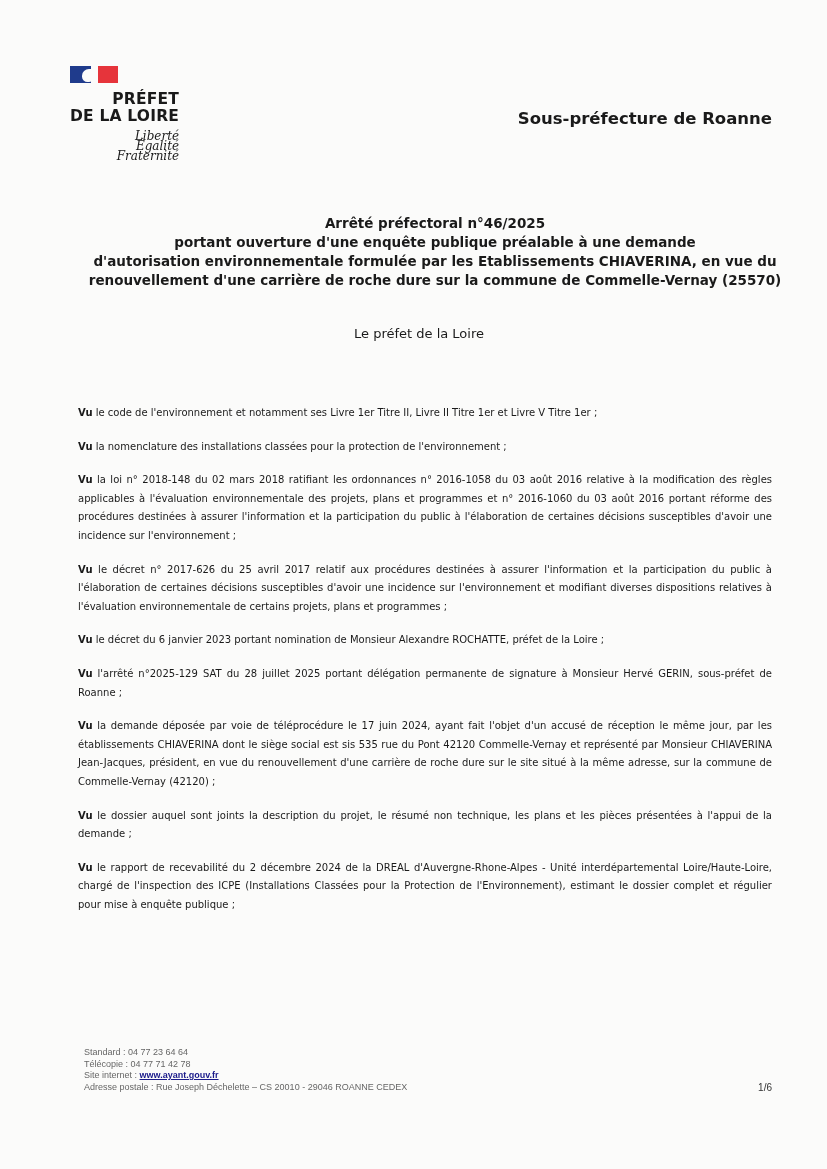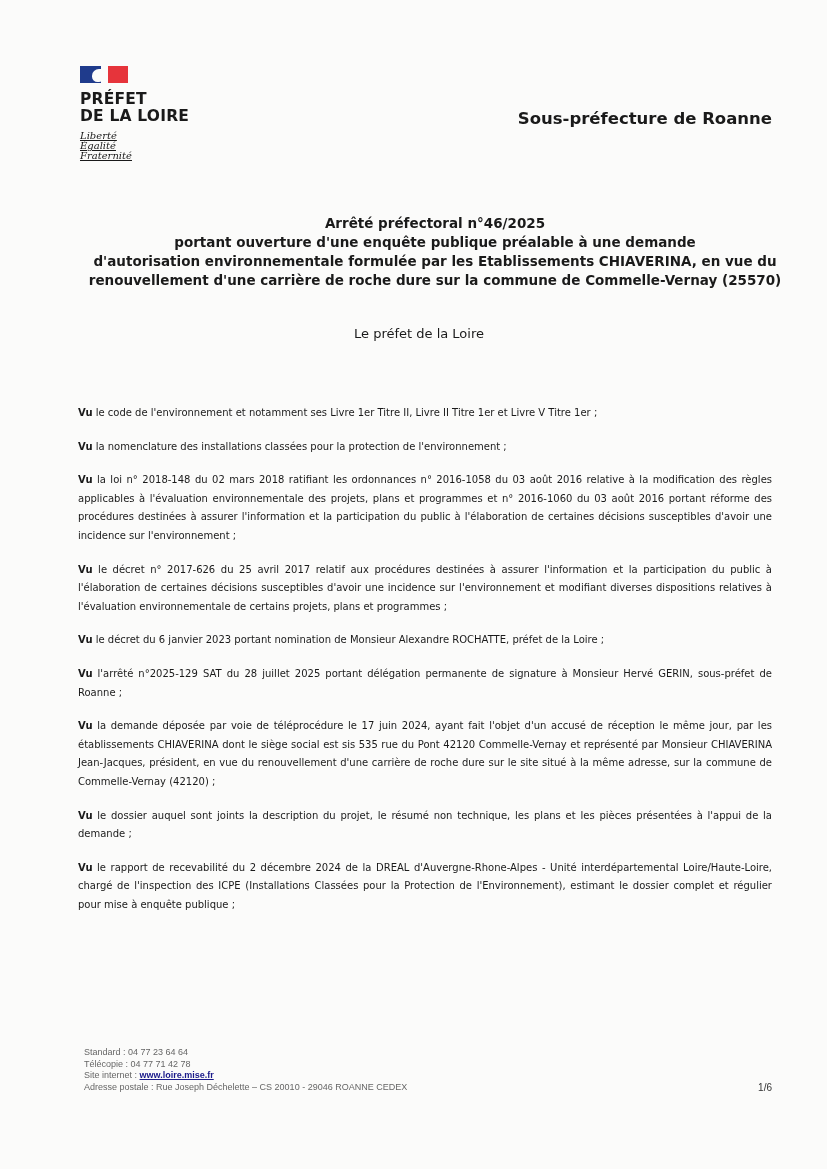--- a/index.html
+++ b/index.html
@@ -1,26 +1,26 @@
 <!DOCTYPE html>
 <html><head>
 <meta charset="utf-8">
 <style>
   html, body { margin: 0; padding: 0; }
   body {
     width: 827px; height: 1169px; background: #fbfbfa; position: relative; overflow: hidden;
     font-family: "DejaVu Sans", sans-serif; color: #1a1a1a;
   }
-  .logo { position: absolute; left: 80px; top: 66px; }
+  .logo { position: absolute; left: 70px; top: 66px; text-align: right; }
   .flag { position: relative; width: 48px; height: 17px; }
   .flag .blue { position: absolute; left: 0; top: 0; width: 21px; height: 17px; background: #1f3b8c; }
   .flag .red { position: absolute; left: 28px; top: 0; width: 20px; height: 17px; background: #e6343b; }
   .flag .mar { position: absolute; left: 12px; top: 3px; width: 14px; height: 13px; background: #fbfbfa; border-radius: 50% 20% 50% 40%; }
   .prefet-name { font-family: "DejaVu Sans", sans-serif; font-weight: bold; font-size: 15.5px; line-height: 17px; margin-top: 8px; letter-spacing: 0.2px; }
-  .motto { font-family: "DejaVu Serif", serif; font-style: italic; font-size: 10px; line-height: 10px; margin-top: 6px; text-decoration: underline; }
+  .motto { font-family: "DejaVu Serif", serif; font-style: italic; font-size: 12px; line-height: 10px; margin-top: 6px; }
   .service { position: absolute; right: 55px; top: 108px; text-align: right; font-weight: bold; }
   .service .l1 { font-size: 16.5px; line-height: 22px; text-align: center; }
   .service .l2 { font-size: 13.5px; line-height: 19px; }
   .title { position: absolute; left: 80px; width: 710px; top: 214px; text-align: center; font-weight: bold; font-size: 13.5px; line-height: 19px; }
   .prefet-line { position: absolute; left: 64px; width: 710px; top: 326px; text-align: center; font-size: 13px; }
   .body { position: absolute; left: 78px; width: 694px; top: 404px; font-size: 10px; line-height: 18.6px; text-align: justify; }
   .body p { margin: 0 0 15px 0; }
   .body .vu { font-weight: bold; }
   .footer { position: absolute; left: 84px; top: 1047px; font-family: "Liberation Sans", sans-serif; font-size: 9px; line-height: 11.5px; color: #666; }
   .footer a { color: #1a1a8a; text-decoration: underline; font-weight: bold; }
@@ -67,17 +67,17 @@
   <p><span class="vu">Vu</span><span> le décret du 6 janvier 2023 portant nomination de Monsieur Alexandre ROCHATTE, préfet de la Loire ;</span></p>
   <p><span class="vu">Vu</span><span> l'arrêté n°2025-129 SAT du 28 juillet 2025 portant délégation permanente de signature à Monsieur Hervé GERIN, sous-préfet de Roanne ;</span></p>
   <p><span class="vu">Vu</span><span> la demande déposée par voie de téléprocédure le 17 juin 2024, ayant fait l'objet d'un accusé de réception le même jour, par les établissements CHIAVERINA dont le siège social est sis 535 rue du Pont 42120 Commelle-Vernay et représenté par Monsieur CHIAVERINA Jean-Jacques, président, en vue du renouvellement d'une carrière de roche dure sur le site situé à la même adresse, sur la commune de Commelle-Vernay (42120) ;</span></p>
   <p><span class="vu">Vu</span><span> le dossier auquel sont joints la description du projet, le résumé non technique, les plans et les pièces présentées à l'appui de la demande ;</span></p>
   <p><span class="vu">Vu</span><span> le rapport de recevabilité du 2 décembre 2024 de la DREAL d'Auvergne-Rhone-Alpes - Unité interdépartemental Loire/Haute-Loire, chargé de l'inspection des ICPE (Installations Classées pour la Protection de l'Environnement), estimant le dossier complet et régulier pour mise à enquête publique ;</span></p>
 </div>
 
 <div class="footer">
   <div>Standard : 04 77 23 64 64</div>
   <div>Télécopie : 04 77 71 42 78</div>
-  <div><span>Site internet : </span><a>www.loire.mise.fr</a></div>
+  <div><span>Site internet : </span><a>www.ayant.gouv.fr</a></div>
   <div>Adresse postale : Rue Joseph Déchelette – CS 20010 - 29046 ROANNE CEDEX</div>
 </div>
 
 <div class="page-num">1/6</div>
 
 </body></html>

